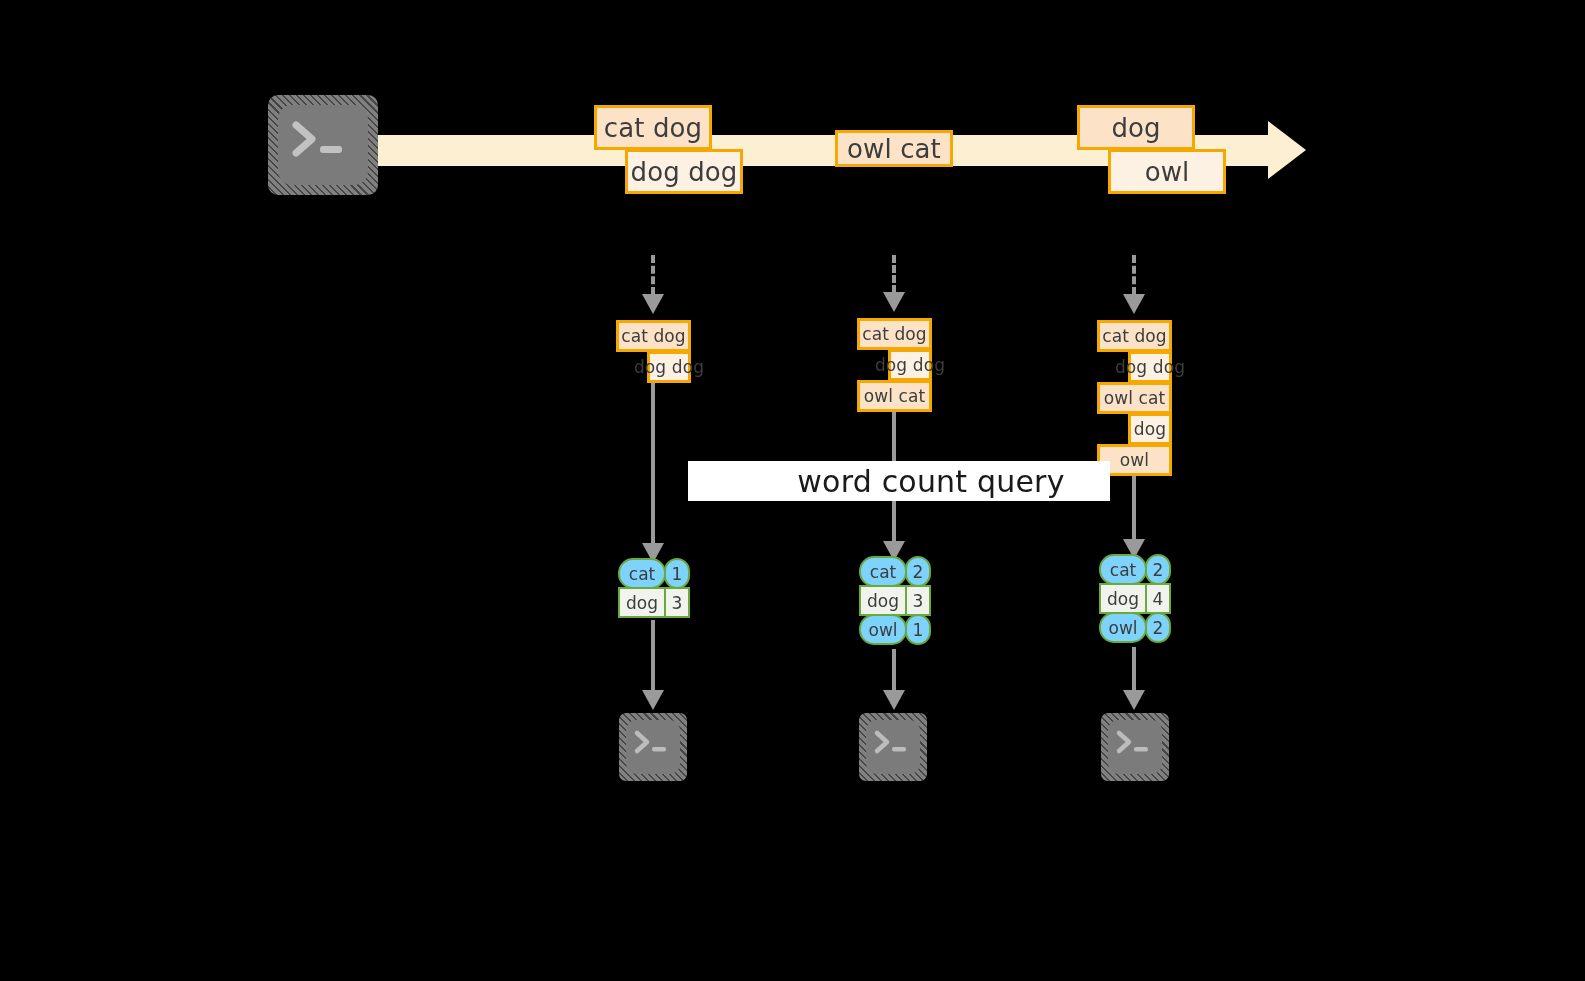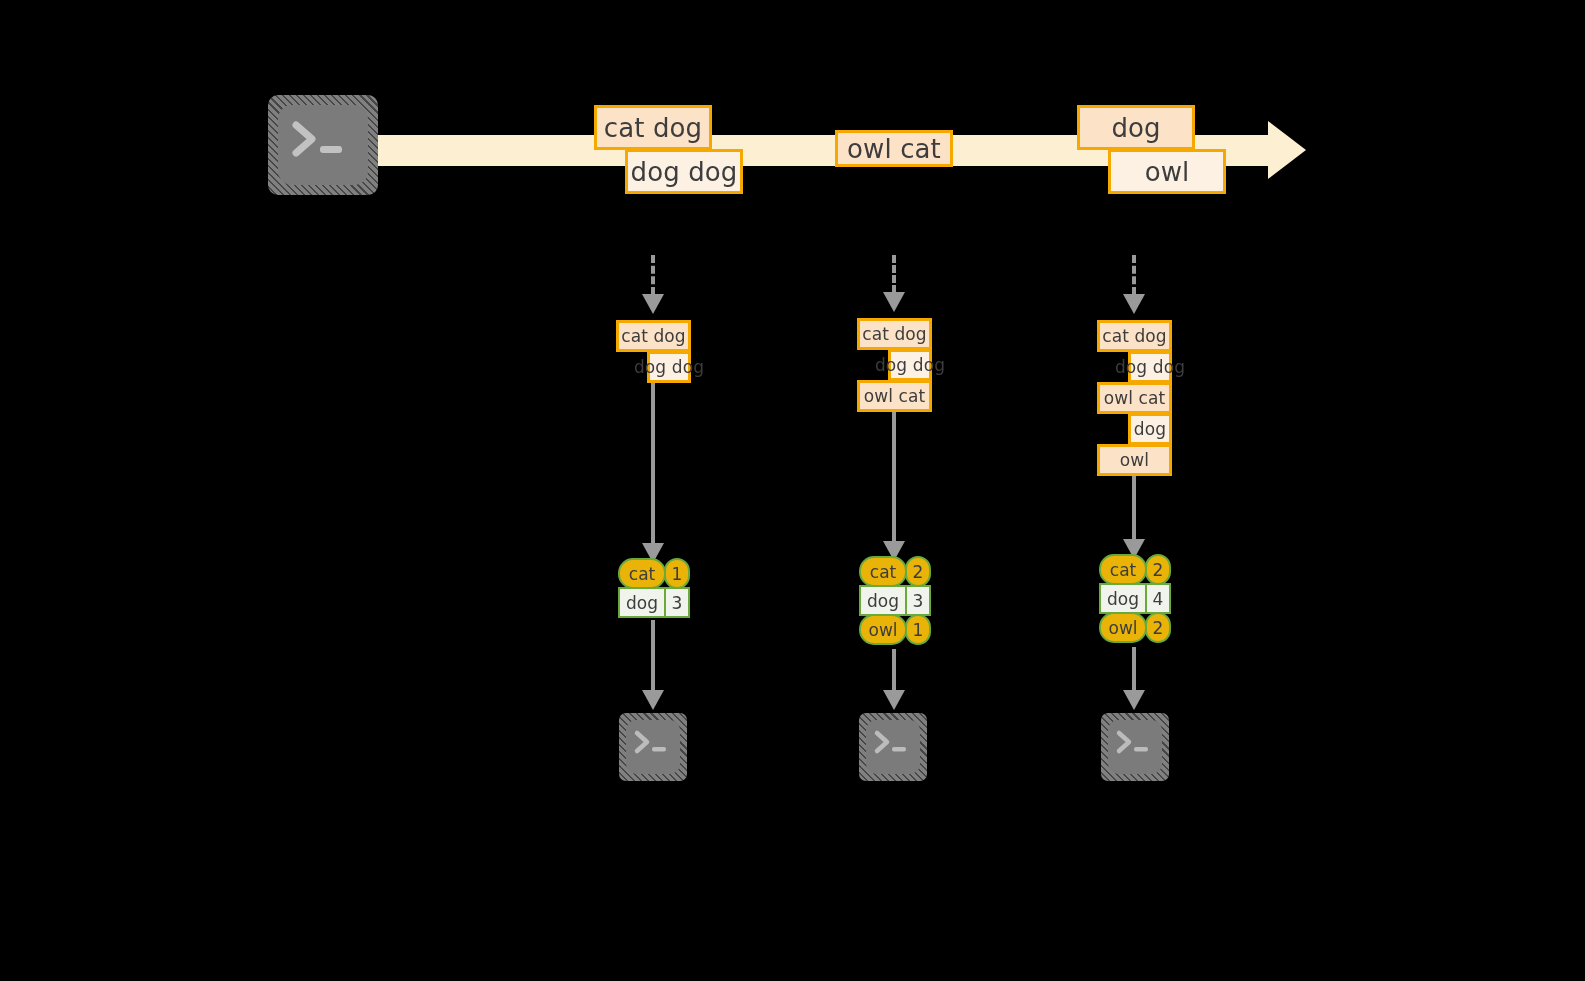--- a/index.html
+++ b/index.html
@@ -80,21 +80,21 @@
   .tbl .cell {
     position: absolute;
     box-sizing: border-box;
     border: 2px solid #6aaa3c;
     display: flex;
     align-items: center;
     justify-content: center;
     font-size: 17px;
     color: #3d3d3d;
   }
-  .tbl .cell.dark  { background: #eab308; border-radius: 15px; }
+  .tbl .cell.dark  { background: #7dd3fc; border-radius: 15px; }
   .tbl .cell.light { background: #f0f4ec; }
 
   
   .ln-solid { position: absolute; background: #9a9a9a; width: 4px; }
   .ln-dash {
     position: absolute;
     width: 0;
     border-left: 4px dashed #9a9a9a;
   }
   .arrowhead {
@@ -242,14 +242,17 @@
 
   <div class="abs terminal" style="left:1101px; top:713px; width:68px; height:68px; border-radius:7px;">
     <div class="terminal-inner" style="left:7px; top:7px; right:7px; bottom:7px; border-radius:10px;">
       <svg width="54" height="54" viewBox="0 0 54 54" aria-hidden="true">
         <path d="M11 13 L21 22 L11 31" fill="none" stroke="#d9d9d9" stroke-width="4.5" stroke-linecap="round" stroke-linejoin="round" opacity="0.7"></path>
         <rect x="26" y="27" width="14" height="4.5" rx="2" fill="#d9d9d9" opacity="0.7"></rect>
       </svg>
     </div>
   </div>
 
+  <div class="query-band" style="left:688px; top:461px; width:422px; height:40px;">
+    <span class="qtext">word count query</span>
+  </div>
 
 </div>
 
 </body></html>

